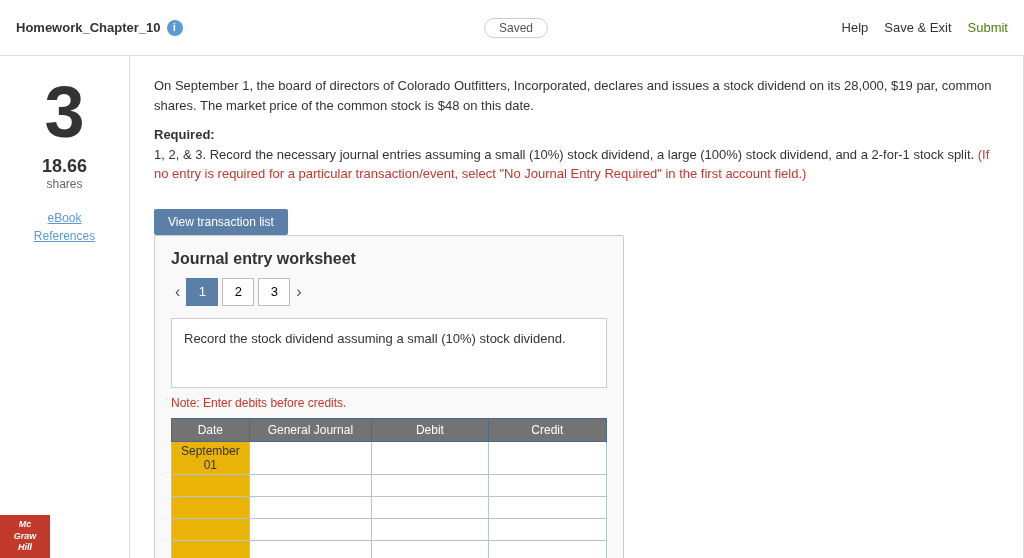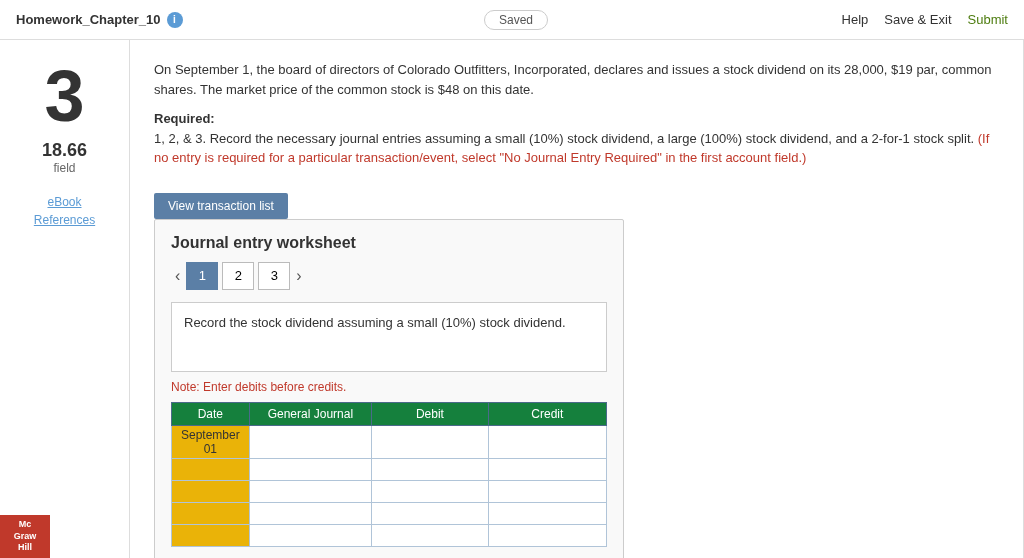--- a/index.html
+++ b/index.html
@@ -1,21 +1,21 @@
 <!DOCTYPE html>
 <html><head>
   <meta charset="utf-8">
   <style>
     * { box-sizing: border-box; margin: 0; padding: 0; }
     body { font-family: Arial, sans-serif; font-size: 13px; background: #f5f5f5; color: #333; }
 
     
     .topbar {
       display: flex; align-items: center; justify-content: space-between;
-      background: #fff; border-bottom: 1px solid #ddd; padding: 0 16px; height: 40px;
+      background: #fff; border-bottom: 1px solid #ddd; padding: 0 16px; height: 56px;
     }
     .topbar-left { display: flex; align-items: center; gap: 6px; font-size: 13px; font-weight: bold; color: #333; }
     .topbar-info-icon {
       display: inline-flex; align-items: center; justify-content: center;
       width: 16px; height: 16px; border-radius: 50%; background: #5b9bd5; color: #fff; font-size: 10px; font-weight: bold;
     }
     .topbar-center { display: flex; align-items: center; padding-left: 8px; }
     .saved-badge {
       border: 1px solid #ccc; border-radius: 12px; padding: 2px 14px; font-size: 12px; color: #555; background: #fff;
     }
@@ -73,37 +73,37 @@
     
     .instruction-box {
       border: 1px solid #ccc; background: #fff; padding: 12px; font-size: 13px;
       margin-bottom: 8px; min-height: 70px;
     }
     .note-text { color: #c0392b; font-size: 12px; margin-bottom: 8px; }
 
     
     .journal-table { width: 100%; border-collapse: collapse; font-size: 12px; }
     .journal-table th {
-      background: #15803d; color: #fff; padding: 4px 6px; text-align: center;
+      background: #737373; color: #fff; padding: 4px 6px; text-align: center;
       border: 1px solid #4a6a8a; font-weight: normal;
     }
     .journal-table td {
       border: 1px solid #b0c4d8; padding: 2px 4px; height: 22px;
     }
     .journal-table td.date-cell { background: #eab308; text-align: center; font-size: 12px; }
     .journal-table td.input-cell { background: #fff; }
     .journal-table input {
       width: 100%; border: none; outline: none; font-size: 12px; padding: 1px 2px;
     }
 
     
     .mcgraw-logo {
       position: fixed; bottom: 0; left: 0;
       background: #c0392b; color: #fff; font-size: 9px; font-weight: bold;
-      padding: 4px 8px; line-height: 1.3; width: 50px; text-align: center;
+      padding: 4px 8px; line-height: 1.3; width: 50px; text-align: center; font-style: italic;
     }
   </style>
 </head>
 <body>
 
 <div class="topbar">
   <div class="topbar-left">
     <span>Homework_Chapter_10</span>
     <span class="topbar-info-icon">i</span>
   </div>
@@ -115,21 +115,21 @@
     <span class="save-exit">Save &amp; Exit</span>
     <span class="submit">Submit</span>
   </div>
 </div>
 
 <div class="main-layout">
 
   <div class="sidebar">
     <div class="question-number">3</div>
     <div class="points-value">18.66</div>
-    <div class="points-label">field</div>
+    <div class="points-label">shares</div>
     <div class="sidebar-links">
       <span class="sidebar-link">eBook</span>
       <span class="sidebar-link">References</span>
     </div>
   </div>
 
   <div class="content">
     <div class="question-text">On September 1, the board of directors of Colorado Outfitters, Incorporated, declares and issues a stock dividend on its 28,000, $19 par, common shares. The market price of the common stock is $48 on this date.</div>
     <div class="question-text">
       <span class="required-label">Required:</span>

